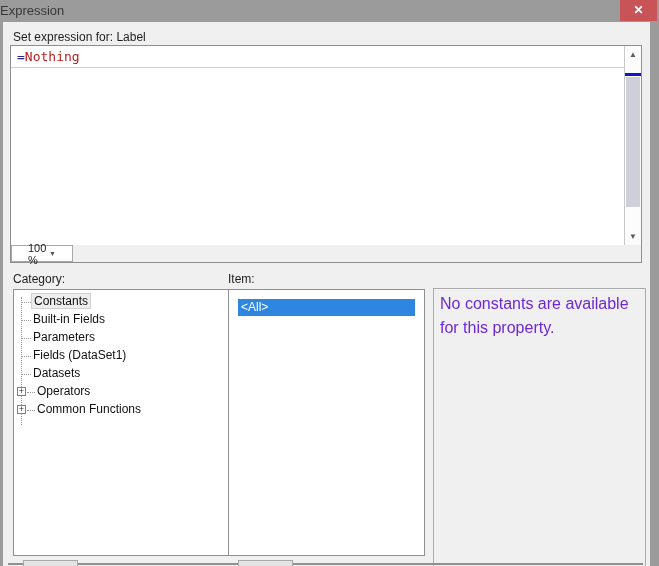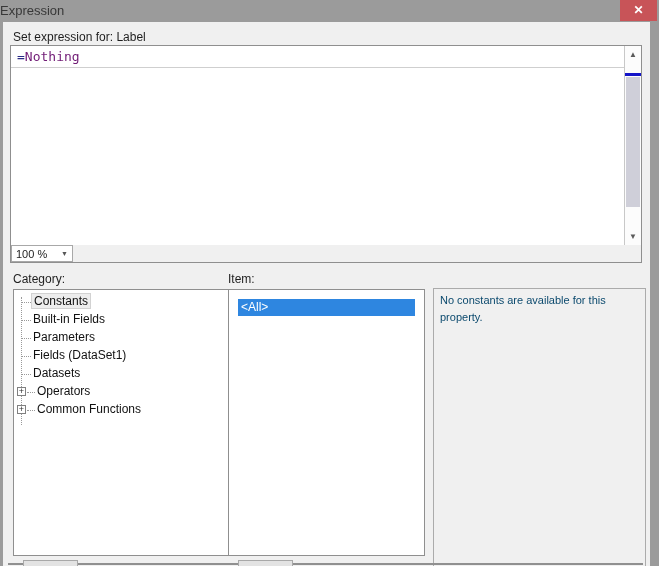--- a/index.html
+++ b/index.html
@@ -18,39 +18,39 @@
   #set-expr-label { left:10px; top:8px; }
   #category-label { left:10px; top:250px; }
   #item-label     { left:225px; top:250px; }
 
   
   .editor { position:absolute; left:7px; top:23px; width:632px; height:218px; background:#fff; border:1px solid #8f8f8f; }
   .code-area { position:absolute; left:0; top:0; right:17px; bottom:17px; background:#fff; overflow:hidden; }
   .current-line { height:22px; line-height:22px; border-bottom:1px solid #cfcfcf; padding-left:6px;
                   font-family:"DejaVu Sans Mono","Liberation Mono",monospace; font-size:13px; white-space:pre; }
   .op  { color:#2a2a86; }
-  .kw  { color:#701a75; }
+  .kw  { color:#b91c1c; }
 
   .vscroll { position:absolute; right:0; top:0; width:17px; bottom:17px; background:#fcfcfc; border-left:1px solid #c8c8c8; }
   .sb-btn { position:absolute; left:0; width:16px; height:17px; text-align:center; color:#5a5a5a; font-size:8px; line-height:17px; background:#fcfcfc; }
   .sb-up { top:0; } .sb-down { bottom:0; }
   .sb-mark { position:absolute; left:0; right:0; top:27px; height:3px; background:#1414C8; }
   .sb-thumb { position:absolute; left:1px; right:1px; top:31px; height:130px; background:#CFCFD9; }
 
   .hstrip { position:absolute; left:0; right:0; bottom:0; height:17px; background:#f0f0f0; }
   .zoom-combo { position:absolute; left:0; top:0; width:62px; height:17px; background:#fff; border:1px solid #a8a8a8;
-                display:flex; align-items:center; justify-content:space-between; padding:0 4px; font-size:11px; color:#222; }
+                display:flex; align-items:center; justify-content:space-between; padding:0 16px; font-size:11px; color:#222; }
   .zoom-combo .arrow { font-size:7px; color:#555; }
 
   
   .panel { position:absolute; background:#fff; border:1px solid #8f8f8f; }
   #category-panel { left:10px; top:267px; width:228px; height:267px; }
   #item-panel     { left:225px; top:267px; width:197px; height:267px; }
   #desc-panel     { left:430px; top:266px; width:213px; height:282px; background:#F0F0F0; border:1px solid #ababab; }
-  #desc-panel .desc-text { padding:3px 6px; font-size:11px; color:#0c4a6e; line-height:1.5; }
+  #desc-panel .desc-text { padding:3px 6px; font-size:16px; color:#6d28d9; line-height:1.5; }
 
   
   .tree { position:relative; padding-top:3px; font-size:12px; color:#111; }
   .tree-vline { position:absolute; left:7px; top:7px; height:128px; width:1px; border-left:1px dotted #9a9a9a; }
   .tree-row { position:relative; height:18px; line-height:17px; white-space:nowrap; cursor:default; }
   .tree-row .dash { position:absolute; left:8px; top:9px; width:9px; border-top:1px dotted #9a9a9a; }
   .tree-row .expander { position:absolute; left:3px; top:4px; width:9px; height:9px; background:#fff; border:1px solid #808080;
                         font-size:9px; line-height:7px; text-align:center; color:#333; }
   .tree-row .lbl { margin-left:19px; }
   .tree-row.expandable .dash { left:13px; width:8px; }

